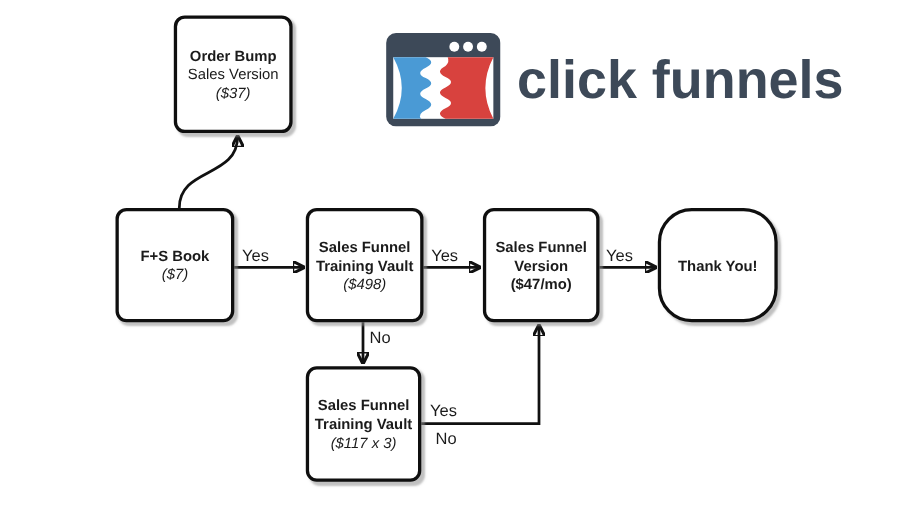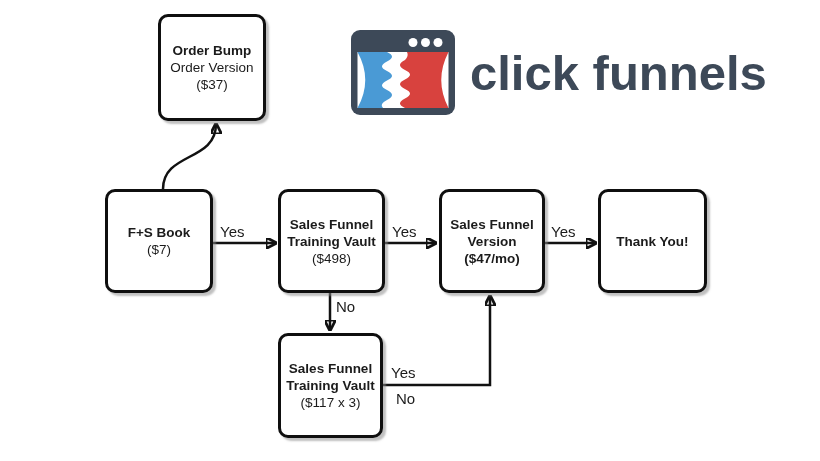--- a/index.html
+++ b/index.html
@@ -11,27 +11,27 @@
   #connectors path{fill:none;stroke:#111111;stroke-width:2.5;}
   #connectors text{font-family:"Liberation Sans",sans-serif;font-size:15px;fill:#1b1b1b;}
   .node{
     position:absolute;box-sizing:border-box;background:#ffffff;
     border:3px solid #0f0f0f;border-radius:10px;
     box-shadow:3px 3px 2px rgba(140,140,140,0.55);
     display:flex;flex-direction:column;align-items:center;justify-content:center;
     text-align:left;font-size:13.5px;line-height:1.26;color:#1b1b1b;
   }
   .node .t{font-weight:bold;}
-  .node .price{}
+  .node .price{font-style:italic;}
   .node .price.regular{font-style:normal;font-weight:bold;}
   #order-bump{left:158px;top:14px;width:108px;height:107px;}
   #fs-book{left:105px;top:189px;width:108px;height:104px;}
   #vault-full{left:278px;top:189px;width:107px;height:104px;}
   #support{left:439px;top:189px;width:106px;height:104px;}
-  #thank-you{left:598px;top:189px;width:109px;height:104px;}
+  #thank-you{left:598px;top:189px;width:109px;height:104px;border-radius:31px;}
   #vault-split{left:278px;top:333px;width:105px;height:105px;}
   #logo{position:absolute;left:351px;top:30px;display:flex;align-items:center;gap:15px;}
   #logo .brand{
     font-size:49px;font-weight:bold;color:#3d4958;letter-spacing:0;white-space:nowrap;
   }
 </style>
 </head>
 <body>
 
 <div id="canvas">
@@ -67,21 +67,21 @@
       <path d="M6.5,22 L36,22 Q46,26.5 36,31.5 Q26,36.5 36,41 Q46,46 36,50.5
                Q26,55.5 36,60 Q46,65 36,70 Q28,74 32,78 L6.5,78 Q22,50 6.5,22 Z" fill="#4a9ad5"></path>
       <path d="M56,22 L97.5,22 Q83,50 97.5,78 L54,78 Q44,73.5 54,68.5 Q64,63.5 54,59
                Q44,54 54,49.5 Q64,44.5 54,40 Q44,35 54,30 Q58,26 56,22 Z" fill="#d8423e"></path>
     </svg>
     <span class="brand">click funnels</span>
   </div>
 
   <div class="node" id="order-bump">
     <div class="t">Order Bump</div>
-    <div>Order Version</div>
+    <div>Sales Version</div>
     <div class="price">($37)</div>
   </div>
 
   <div class="node" id="fs-book">
     <div class="t">F+S Book</div>
     <div class="price">($7)</div>
   </div>
 
   <div class="node" id="vault-full">
     <div class="t">Sales Funnel</div>

